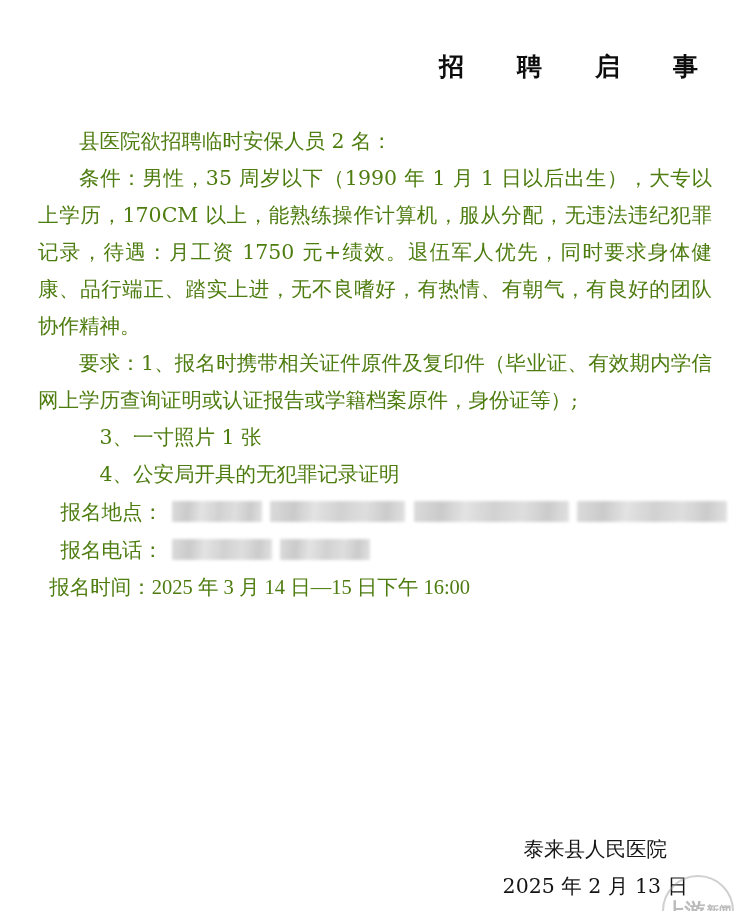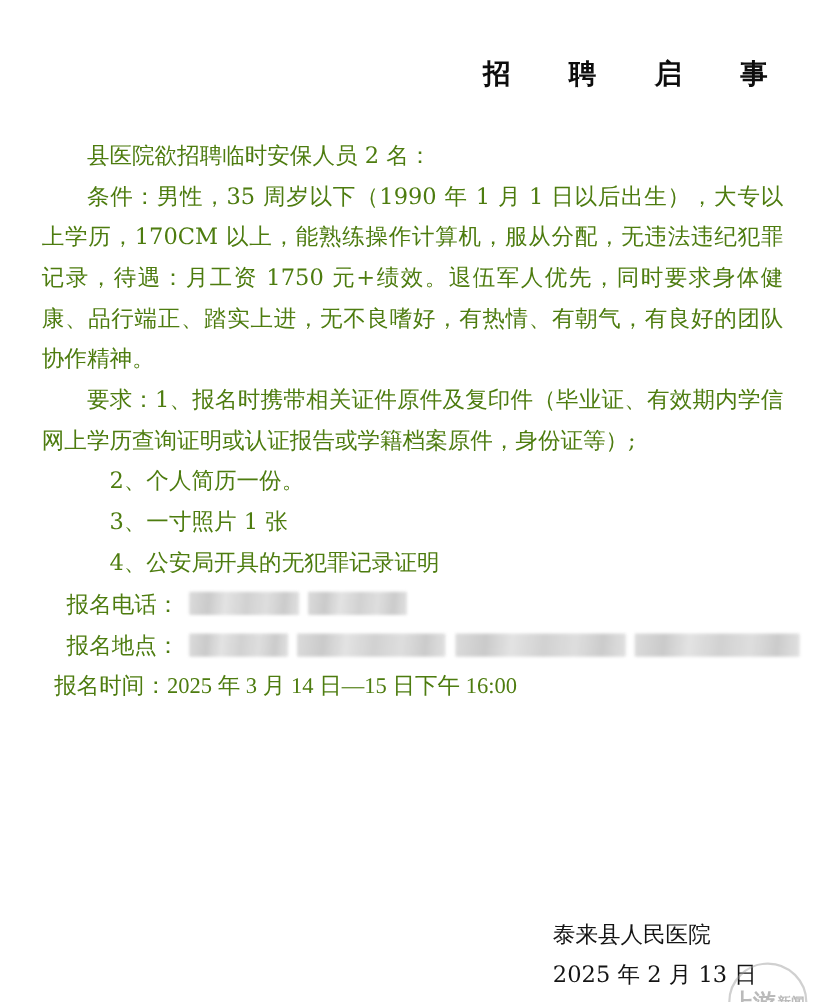--- a/index.html
+++ b/index.html
@@ -79,21 +79,21 @@
   .redact.w-e { width: 150px; }
   .sign-block {
     position: absolute;
     right: 62px;
     bottom: 56px;
     text-align: left;
     font-size: 20.5px;
     line-height: 37px;
     color: #141414;
   }
-  .sign-block div { white-space: nowrap; }
+  .sign-block div { white-space: nowrap; text-align: center; }
   .watermark {
     position: absolute;
     right: 16px;
     bottom: 14px;
     width: 72px;
     height: 72px;
     border-radius: 50%;
     background: rgba(255,255,255,0.0);
     border: 2px solid rgba(150,150,150,0.45);
     box-sizing: border-box;
@@ -130,38 +130,37 @@
   <div class="doc-title">招　聘　启　事</div>
 
   <div class="body-block">
 
     <p class="p hang">县医院欲招聘临时安保人员 2 名：</p>
 
     <p class="p hang">条件：男性，35 周岁以下（1990 年 1 月 1 日以后出生），大专以上学历，170CM 以上，能熟练操作计算机，服从分配，无违法违纪犯罪记录，待遇：月工资 1750 元+绩效。退伍军人优先，同时要求身体健康、品行端正、踏实上进，无不良嗜好，有热情、有朝气，有良好的团队协作精神。</p>
 
     <p class="p hang">要求：1、报名时携带相关证件原件及复印件（毕业证、有效期内学信网上学历查询证明或认证报告或学籍档案原件，身份证等）;</p>
 
-    <p class="p sub">2、个人简历一份。</p>
 
     <p class="p sub">3、一寸照片 1 张</p>
 
     <p class="p sub">4、公安局开具的无犯罪记录证明</p>
-
-    <p class="redact-line">
-      <span class="label">报名电话：</span>
-      <span class="redact w-c"></span>
-      <span class="redact w-a"></span>
-    </p>
 
     <p class="redact-line">
       <span class="label">报名地点：</span>
       <span class="redact w-a"></span>
       <span class="redact w-b"></span>
       <span class="redact w-d"></span>
       <span class="redact w-e"></span>
+    </p>
+
+    <p class="redact-line">
+      <span class="label">报名电话：</span>
+      <span class="redact w-c"></span>
+      <span class="redact w-a"></span>
     </p>
 
     <p class="p flush"><span>报名时间：</span><span>2025 年 3 月 14 日—15 日下午 16:00</span></p>
 
   </div>
 
   <div class="sign-block">
     <div>泰来县人民医院</div>
     <div>2025 年 2 月 13 日</div>
   </div>

